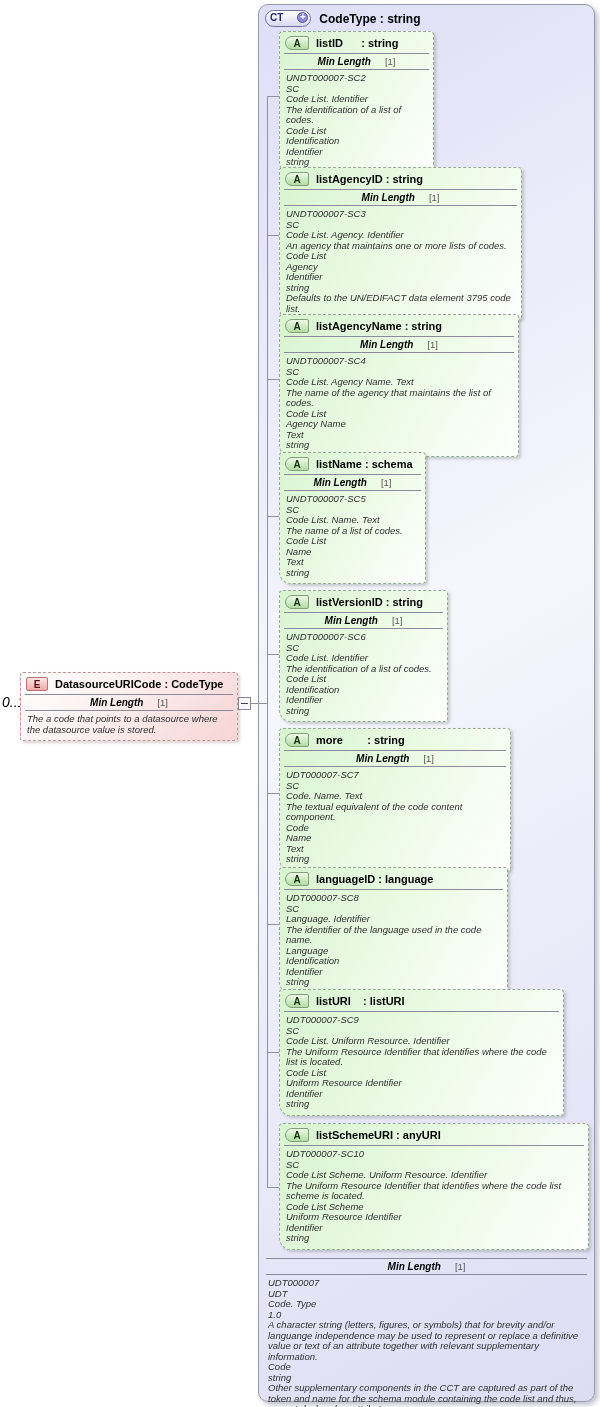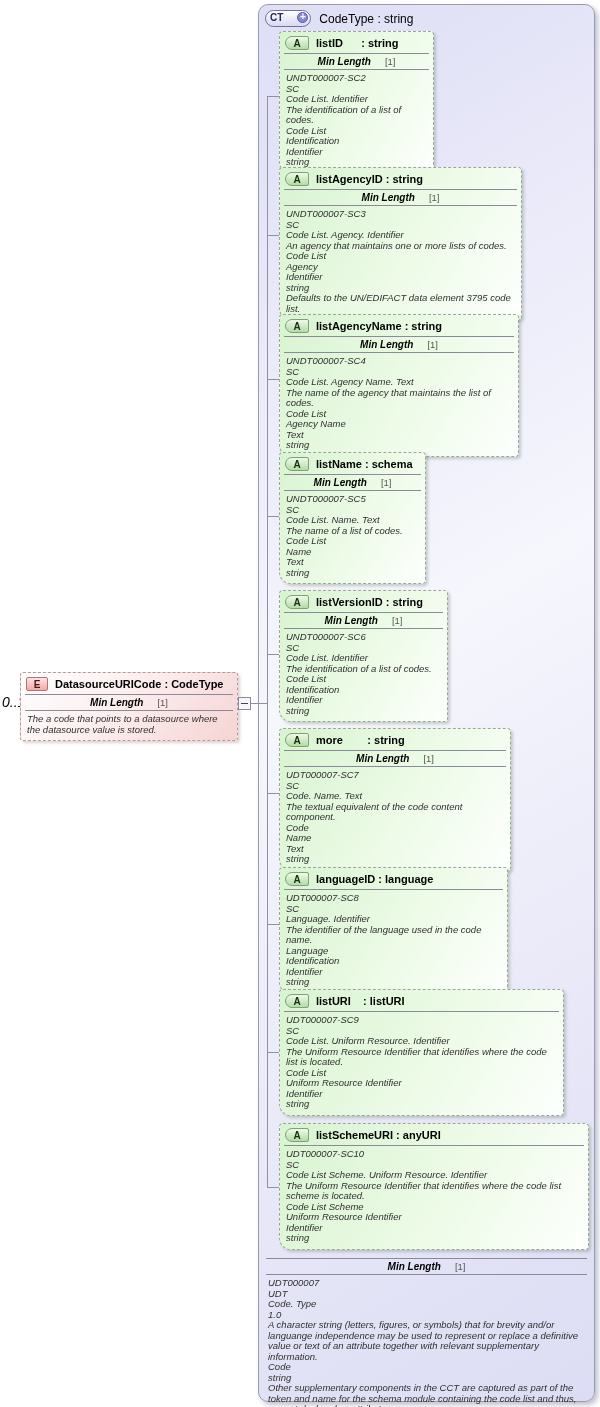--- a/index.html
+++ b/index.html
@@ -28,21 +28,21 @@
     border:1px solid #7070a0; border-radius:9px;
     background:linear-gradient(#ffffff,#d8d8f0);
     padding:1px 2px 1px 4px; height:13px;
   }
   .ct-icon .ct-txt { font-size:10px; font-weight:bold; color:#282860; line-height:11px; }
   .ct-plus {
     width:11px; height:11px; border-radius:50%;
     background:#8888d8; border:1px solid #5858a0; box-sizing:border-box;
     color:#ffffff; font-size:10px; font-weight:bold; line-height:8px; text-align:center;
   }
-  .ct-title { font-size:12px; font-weight:normal; white-space:pre; }
+  .ct-title { font-size:12px; font-weight:bold; white-space:pre; }
 
   
   .abox {
     position:absolute; left:20px;
     border:1px dashed #9aa89a; border-radius:4px 4px 4px 12px;
     background:linear-gradient(120deg,#d8f4d0 0%,#edfbe7 55%,#fdfffd 100%);
     box-shadow:2px 2px 3px rgba(90,110,90,0.30);
     box-sizing:border-box;
   }
   .abox-header { display:flex; align-items:center; gap:7px; padding:4px 5px 3px 5px; }

